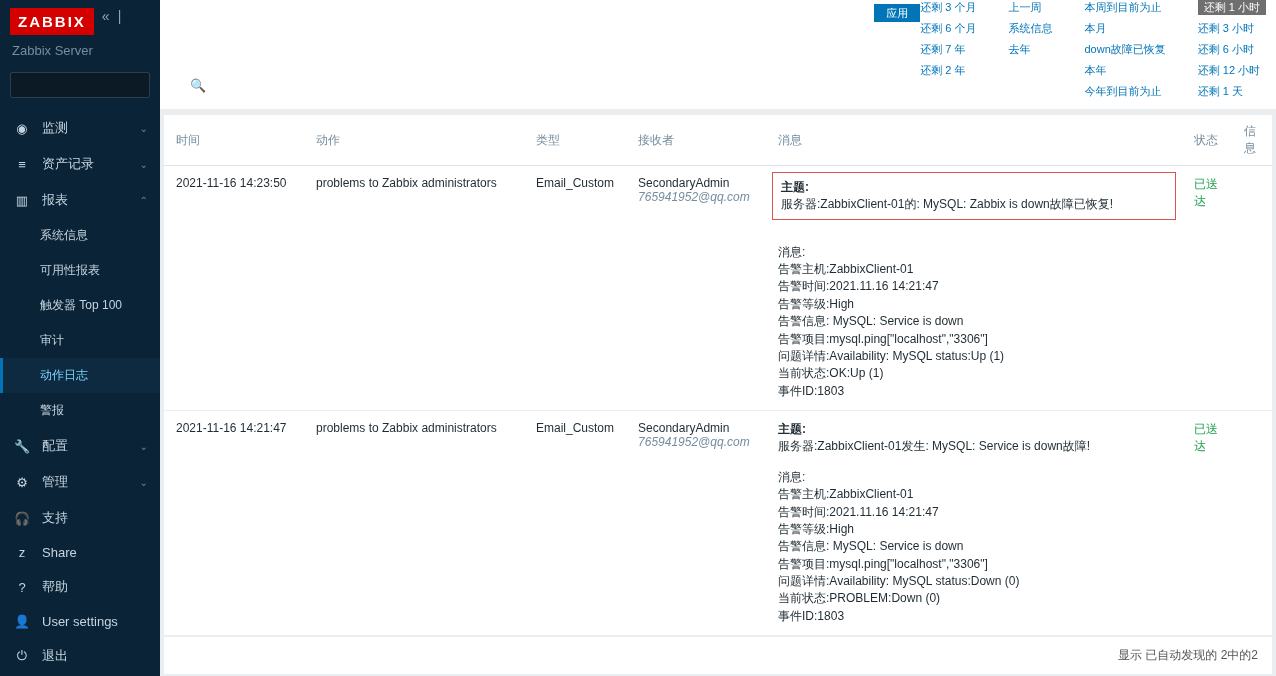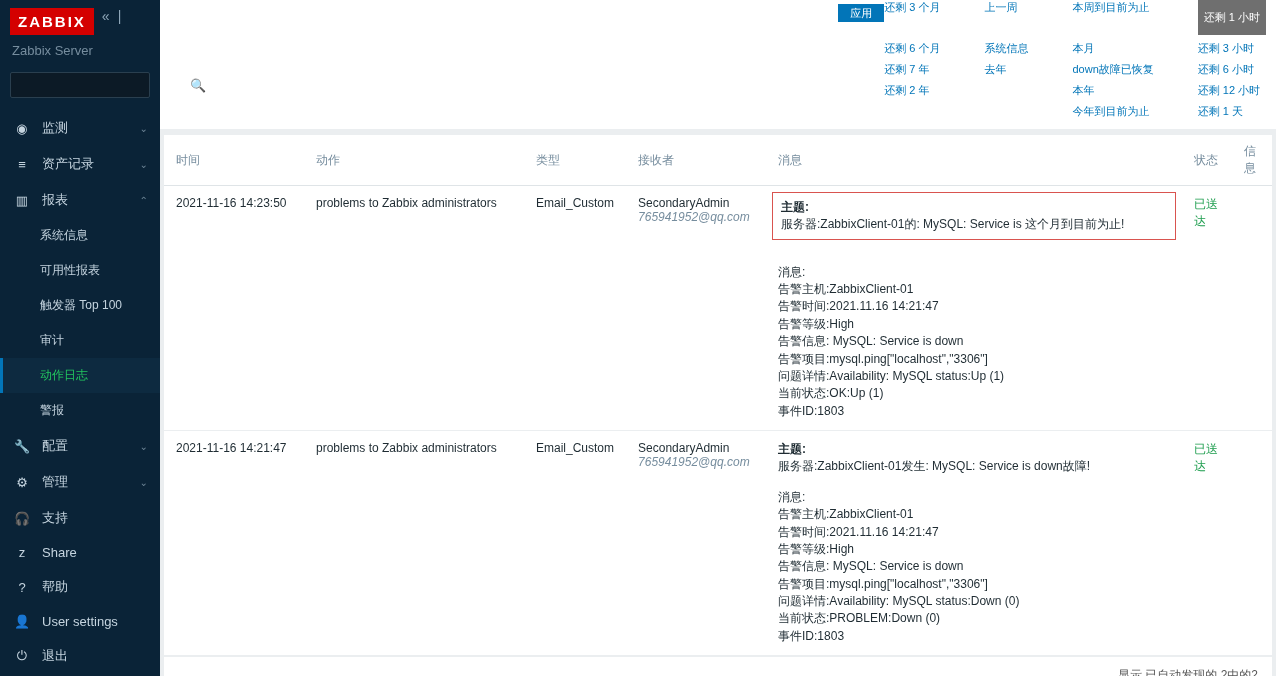--- a/index.html
+++ b/index.html
@@ -14,28 +14,28 @@
 .search-input { flex: 1; background: transparent; border: none; outline: none; color: #fff; padding: 5px 8px; font-size: 12px; }
 .search-btn { background: transparent; border: none; color: #8ea6b8; padding: 0 8px; cursor: pointer; font-size: 13px; }
 .nav { list-style: none; margin-top: 6px; }
 .nav-item { display: flex; align-items: center; padding: 9px 12px; cursor: pointer; color: #c5d4df; }
 .nav-item.expanded { background: #0a2337; }
 .nav-icon { width: 20px; text-align: center; margin-right: 10px; font-size: 13px; }
 .nav-label { flex: 1; font-size: 13px; }
 .nav-arrow { font-size: 10px; color: #6c8495; }
 .subnav { list-style: none; }
 .subnav-item { padding: 9px 12px 9px 40px; cursor: pointer; color: #c5d4df; font-size: 12px; }
-.subnav-item.active { border-left: 3px solid #0275b8; background: #0d2a40; padding-left: 37px; color: #22c55e; }
+.subnav-item.active { border-left: 3px solid #0275b8; background: #0d2a40; padding-left: 37px; color: #7dd3fc; }
 .bottom-nav { list-style: none; margin-top: auto; padding-bottom: 6px; }
 .main { margin-left: 160px; height: 100%; overflow: auto; background: #ebeef0; }
 .filter-panel { background: #fff; padding: 0 10px 10px 0; display: flex; justify-content: flex-end; }
 .filter-apply { background: #0275b8; color: #fff; padding: 2px 12px; border: none; cursor: pointer; margin-top: 4px; font-size: 11px; height: 18px; }
-.time-grid { display: grid; grid-template-columns: repeat(4, auto); gap: 6px 44px; font-size: 11px; }
+.time-grid { display: grid; grid-template-columns: repeat(4, auto); gap: 6px 32px; font-size: 11px; }
 .time-link { color: #0275b8; cursor: pointer; white-space: nowrap; }
-.time-link.selected { background: #6f6f6f; color: #fff; padding: 10px 6px; border-radius: 0; }
+.time-link.selected { background: #6f6f6f; color: #fff; padding: 0 6px; border-radius: 0; }
 .table-wrap { background: #fff; margin: 6px 4px 0 4px; }
 table { width: 100%; border-collapse: collapse; }
 th { text-align: left; padding: 8px 12px; color: #768d9e; font-weight: normal; font-size: 12px; border-bottom: 1px solid #dfe4e7; }
 td { padding: 10px 12px; vertical-align: top; border-bottom: 1px solid #ebeef0; font-size: 12px; color: #1f2c33; }
 .recipient-email { color: #768d9e; font-style: italic; }
 .status-delivered { color: #1f9e4f; }
 .msg-sub { font-weight: bold; }
 .msg-body { white-space: pre-line; line-height: 1.45; }
 .highlight-box { border: 1px solid #d9534f; padding: 6px 8px; margin: -4px -6px -4px -6px; }
 .footer-row { text-align: right; padding: 10px 14px; color: #555; font-size: 12px; background: #fff; border-top: 1px solid #ebeef0; }
@@ -155,21 +155,21 @@
           <th class="col-status">状态</th>
           <th class="col-info">信息</th>
         </tr>
       </thead>
       <tbody id="tbody">
           <tr>
     <td>2021-11-16 14:23:50</td>
     <td>problems to Zabbix administrators</td>
     <td>Email_Custom</td>
     <td>SecondaryAdmin<br><span class="recipient-email">765941952@qq.com</span></td>
-    <td><div class="highlight-box"><span class="msg-sub">主题:</span><br><span>服务器:ZabbixClient-01的: MySQL: Service is 这个月到目前为止!</span></div><br><br><span>消息:</span><br><span class="msg-body">告警主机:ZabbixClient-01
+    <td><div class="highlight-box"><span class="msg-sub">主题:</span><br><span>服务器:ZabbixClient-01的: MySQL: Zabbix is down故障已恢复!</span></div><br><br><span>消息:</span><br><span class="msg-body">告警主机:ZabbixClient-01
 告警时间:2021.11.16 14:21:47
 告警等级:High
 告警信息: MySQL: Service is down
 告警项目:mysql.ping["localhost","3306"]
 问题详情:Availability: MySQL status:Up (1)
 当前状态:OK:Up (1)
 事件ID:1803</span></td>
     <td><span class="status-delivered">已送达</span></td>
     <td></td>
           </tr>

